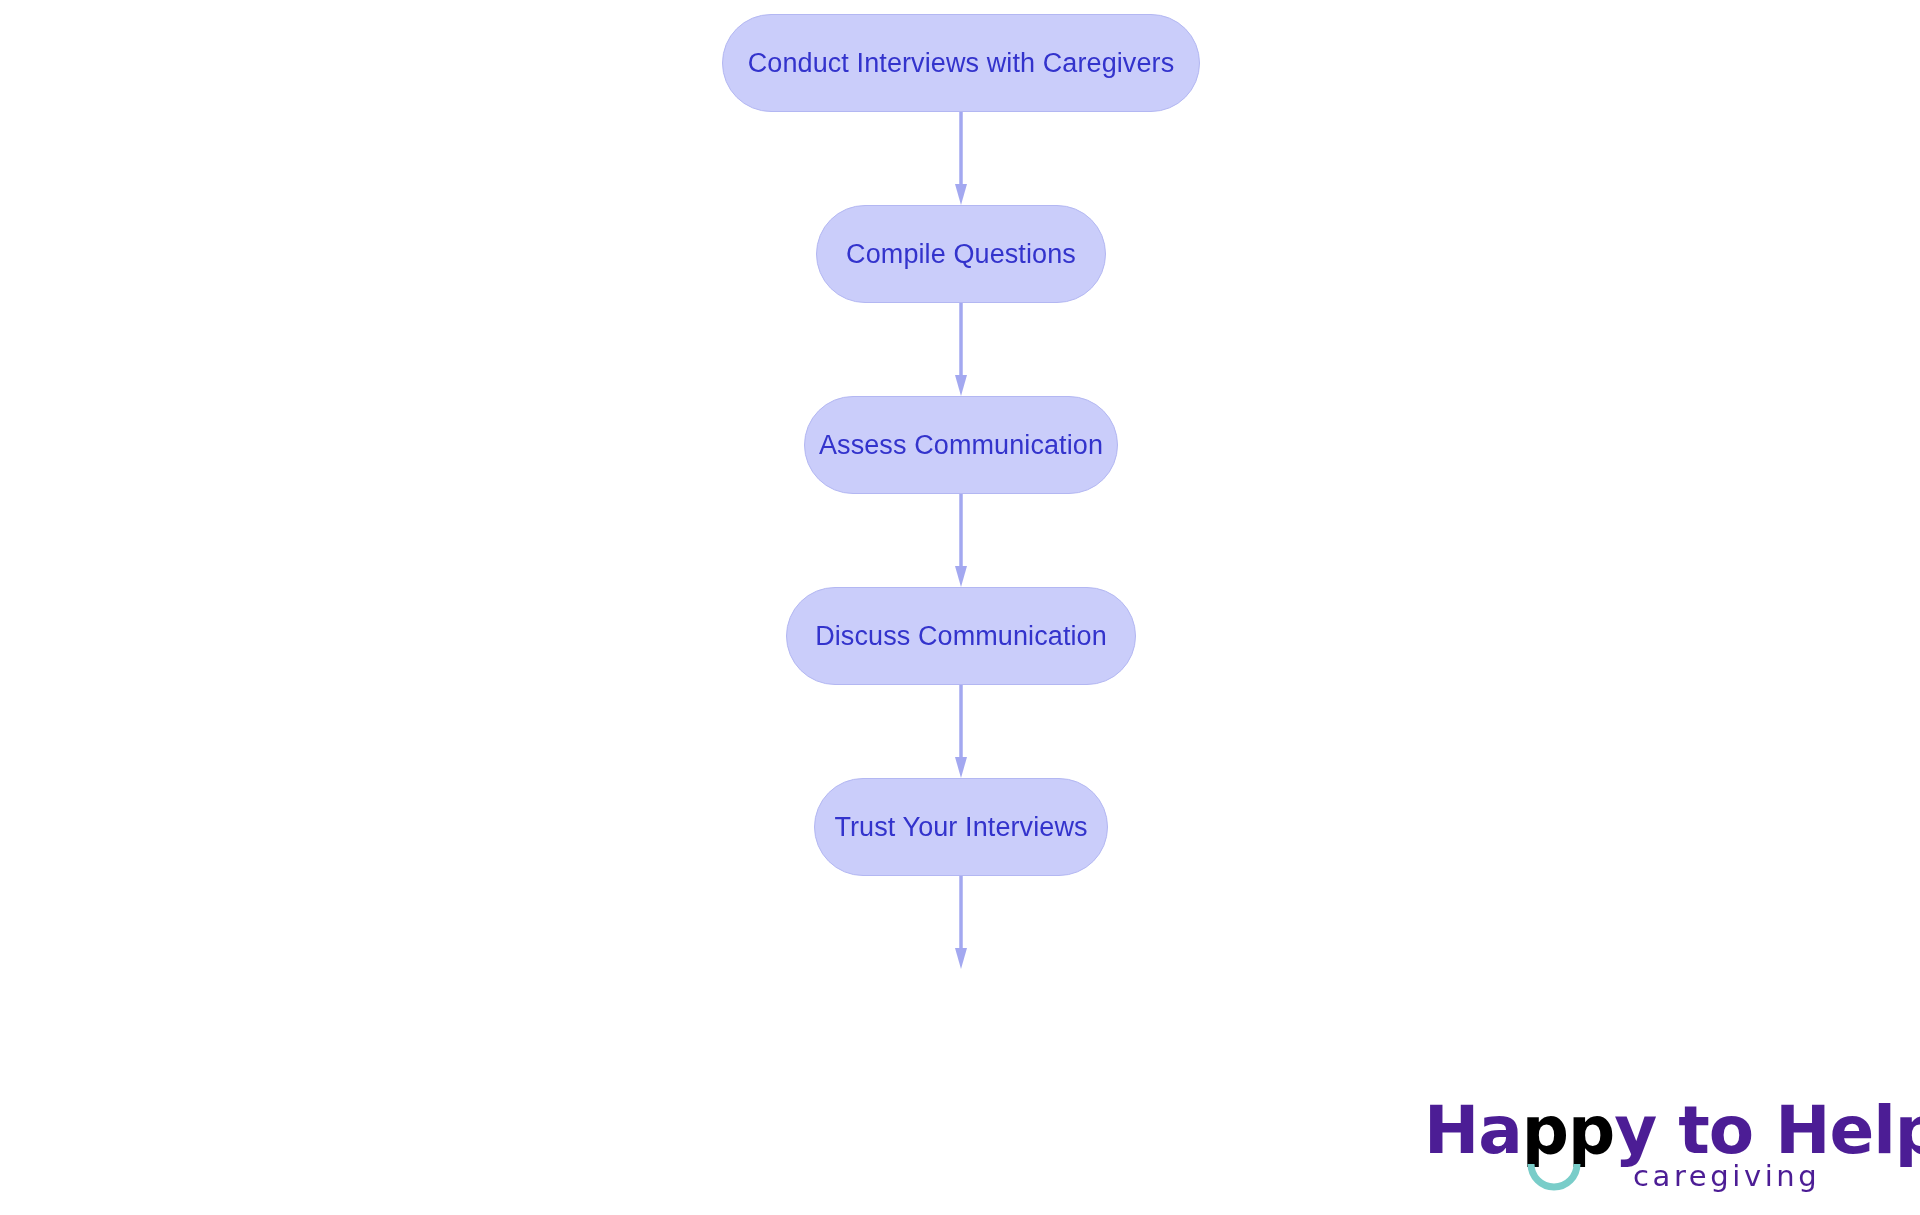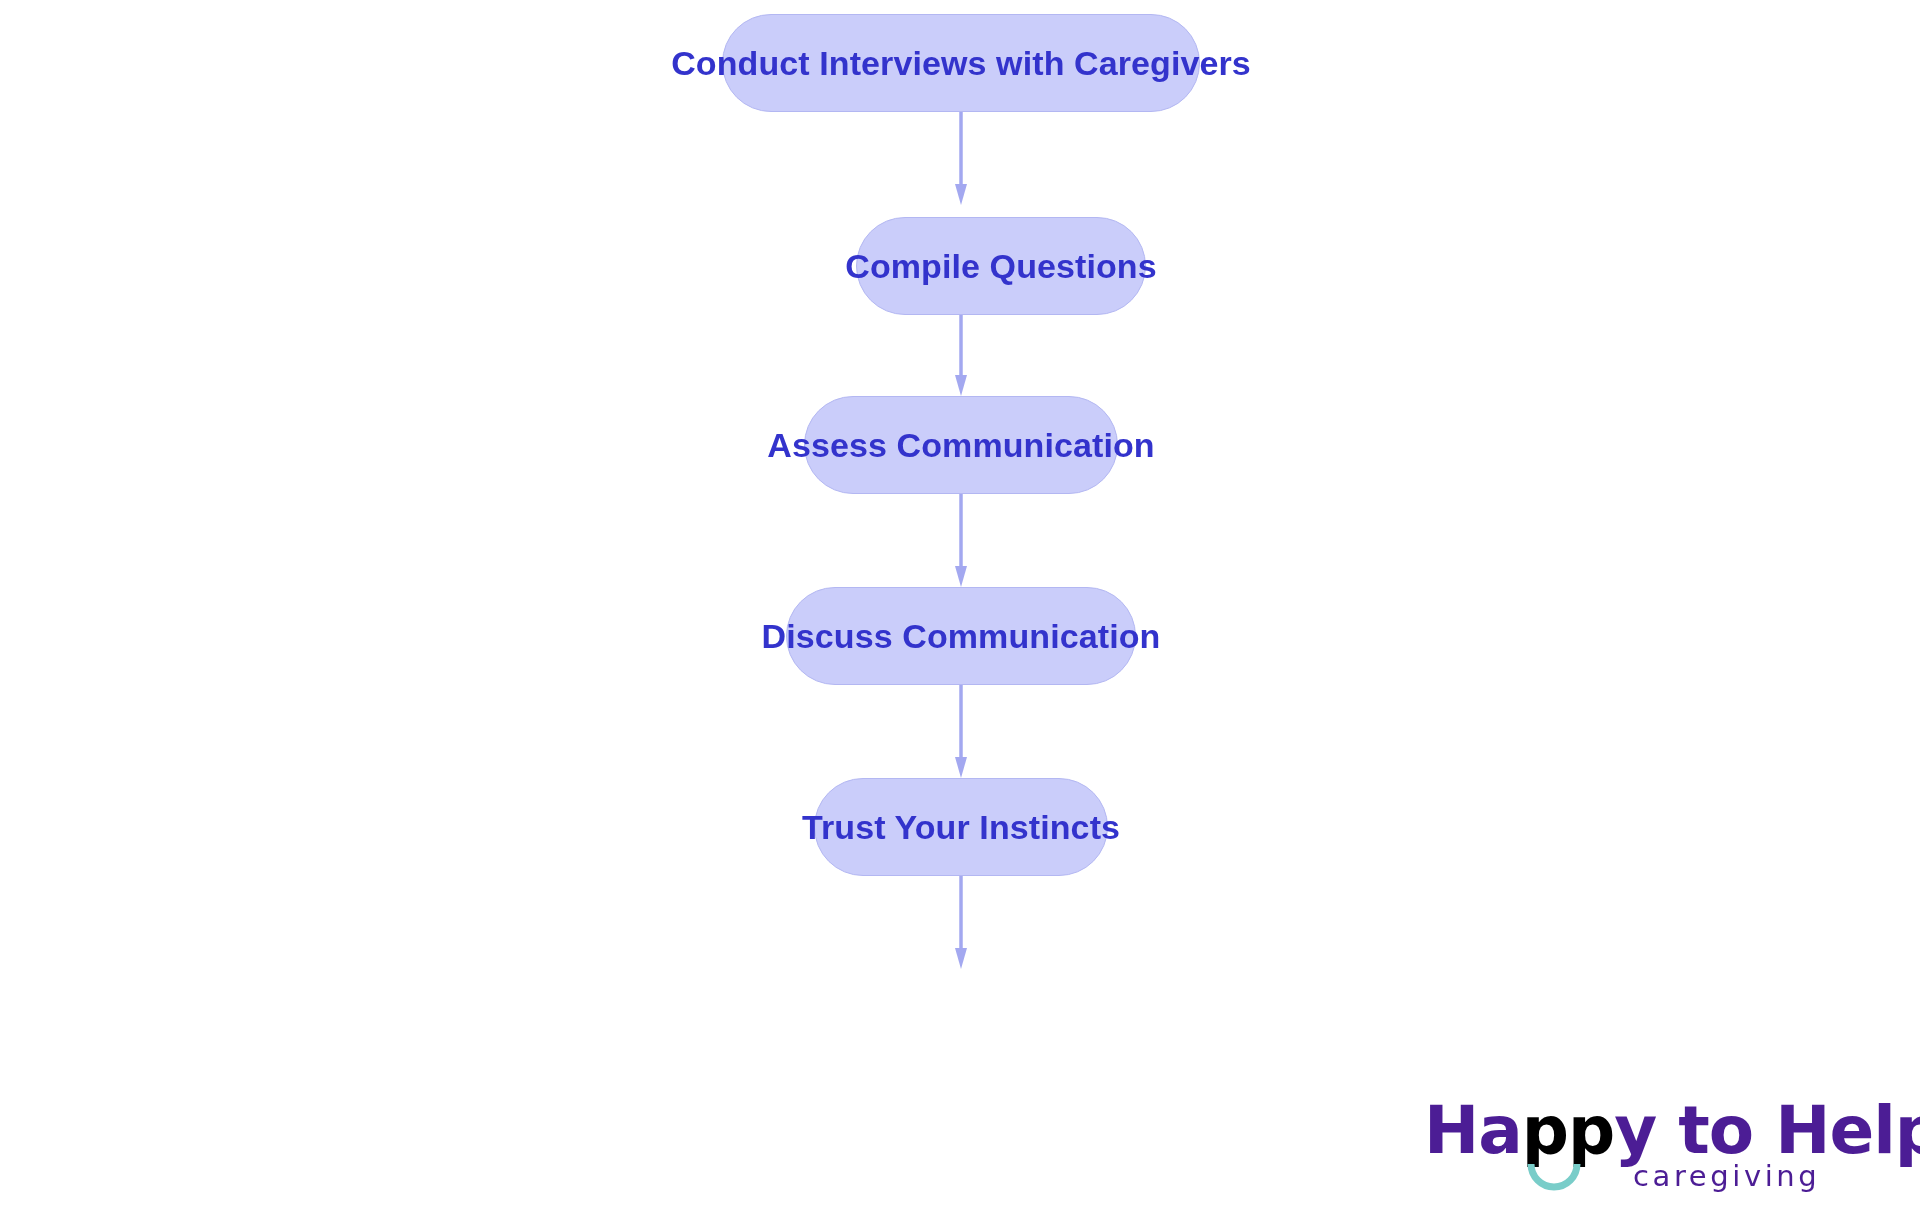--- a/index.html
+++ b/index.html
@@ -32,30 +32,30 @@
     border-radius: 49px;
     background: #cacdfa;
     border: 1.5px solid #b3b7f2;
     display: flex;
     align-items: center;
     justify-content: center;
     z-index: 3;
   }
   .flow-node-label {
     color: #3333cc;
-    font-size: 34px;
-    font-weight: 700;
+    font-size: 27px;
+    font-weight: 400;
     letter-spacing: 0.1px;
     white-space: nowrap;
     line-height: 1;
     font-family: "Liberation Sans", "DejaVu Sans", sans-serif;
   }
 
   .node-1 { left: 722px;  top: 14px;   width: 478px; }
-  .node-2 { left: 856px;  top: 205px;  width: 290px; margin-top: 12px; }
+  .node-2 { left: 816px;  top: 205px;  width: 290px; }
   .node-3 { left: 804px;  top: 396px;  width: 314px; }
   .node-4 { left: 786px;  top: 587px;  width: 350px; }
   .node-5 { left: 814px;  top: 778px;  width: 294px; }
   .node-6 { left: 759px;  top: 969px;  width: 404px; }
 
   
   .flow-arrow {
     position: absolute;
     left: 955px;
     width: 12px;
@@ -158,21 +158,21 @@
   </div>
 
   <div class="flow-arrow arrow-4">
     <svg width="12" height="93" viewBox="0 0 12 93" xmlns="http://www.w3.org/2000/svg">
       <line x1="6" y1="0" x2="6" y2="74" stroke="#a3a8f0" stroke-width="3.5"></line>
       <polygon points="0,72 12,72 6,93" fill="#a3a8f0"></polygon>
     </svg>
   </div>
 
   <div class="flow-node node-5">
-    <span class="flow-node-label">Trust Your Instincts</span>
+    <span class="flow-node-label">Trust Your Interviews</span>
   </div>
 
   <div class="flow-arrow arrow-5">
     <svg width="12" height="93" viewBox="0 0 12 93" xmlns="http://www.w3.org/2000/svg">
       <line x1="6" y1="0" x2="6" y2="74" stroke="#a3a8f0" stroke-width="3.5"></line>
       <polygon points="0,72 12,72 6,93" fill="#a3a8f0"></polygon>
     </svg>
   </div>
 
 

